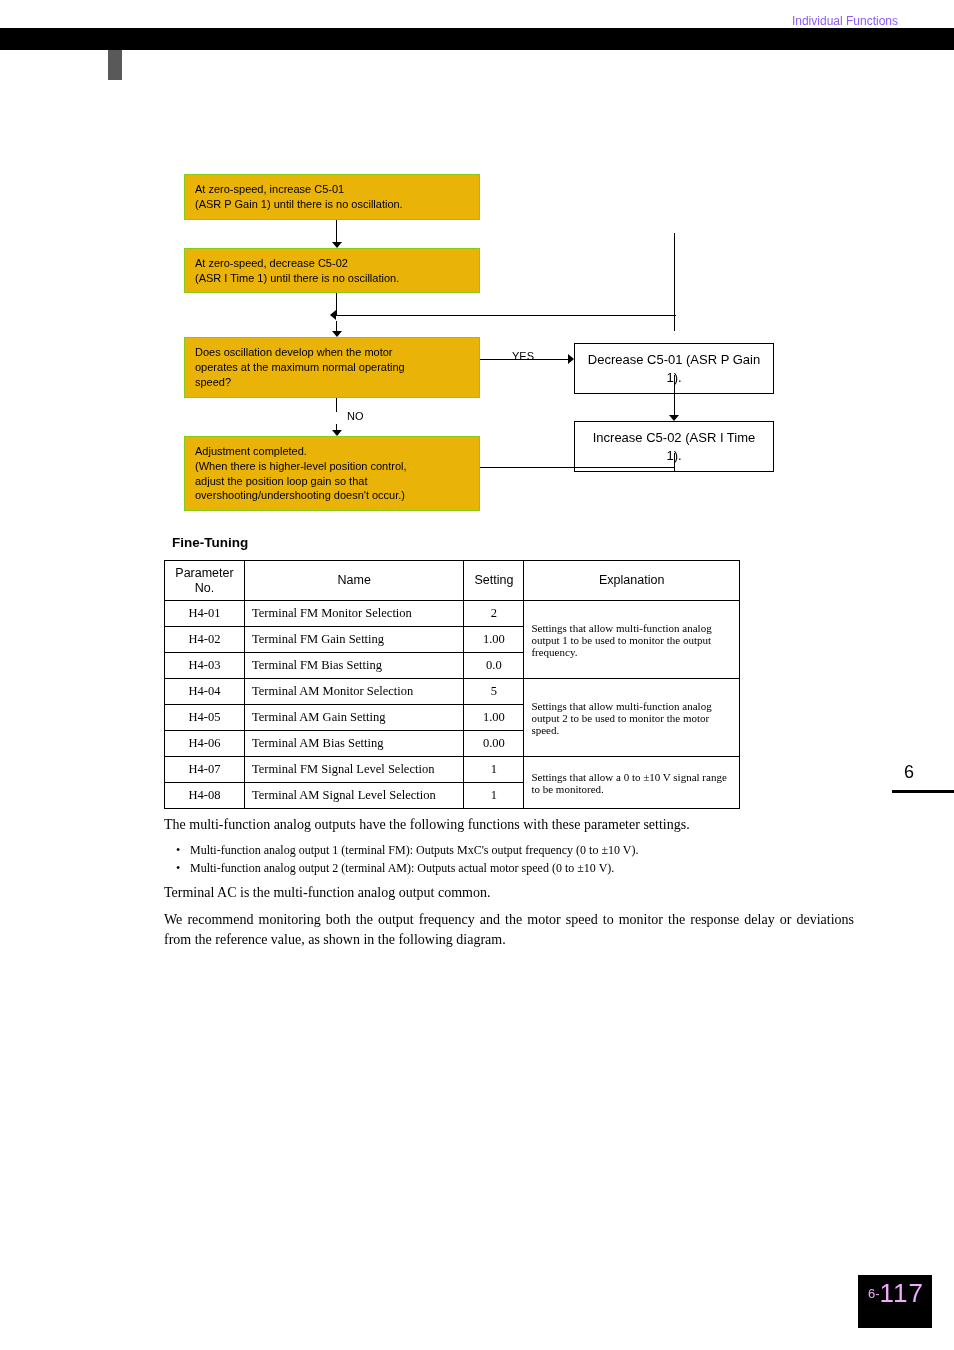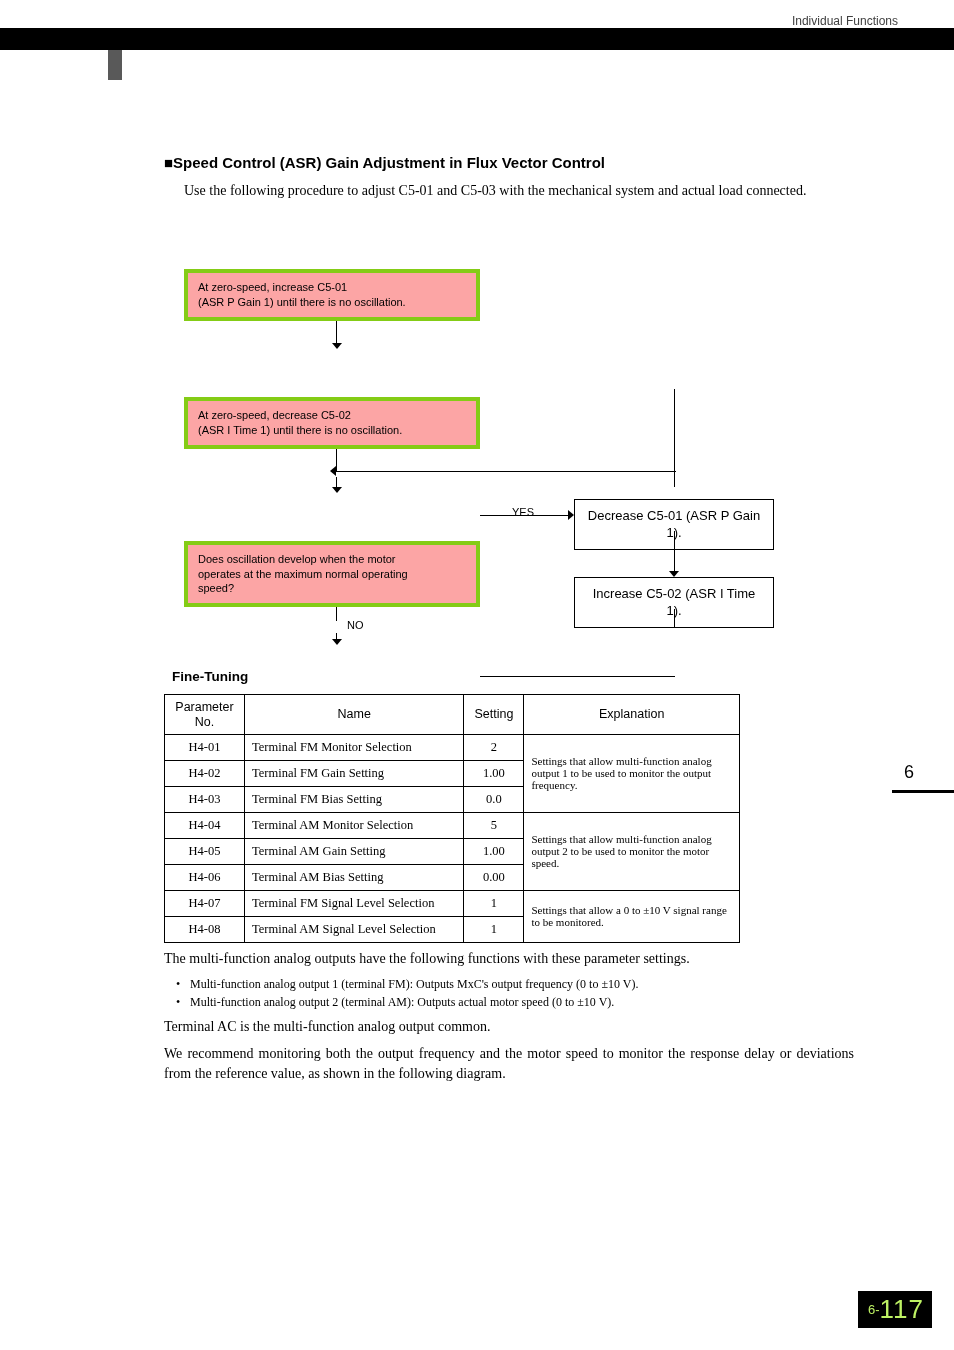--- a/index.html
+++ b/index.html
@@ -14,21 +14,21 @@
   .header-top {
     position: relative;
     height: 44px;
   }
   .header-label {
     position: absolute;
     right: 56px;
     top: 14px;
     font-family: Arial, Helvetica, sans-serif;
     font-size: 12px;
-    color: #404040;
+    color: #8b5cf6;
   }
   .header-bar-black {
     position: absolute;
     top: 28px;
     left: 0; right: 0;
     height: 22px;
     background: #000;
   }
   .header-square {
     position: absolute;
@@ -54,28 +54,27 @@
     text-align: justify;
     margin-bottom: 6px;
   }
   .flowchart {
     margin: 20px 0 24px 20px;
     width: 560px;
     position: relative;
   }
   .flow-col { display:flex; flex-direction:column; }
   .flow-box {
-    border: 4px solid #84cc16;
+    border: 1px solid #84cc16;
     padding: 7px 10px;
     font-family: Arial, Helvetica, sans-serif;
     font-size: 11px;
     line-height: 1.35;
     width: 296px;
-    background:#fca5a5;
-    margin-top:48px;
+    background:#eab308;
   }
   .flow-box-right {
     border: 1px solid #000;
     padding: 7px 10px;
     font-family: Arial, Helvetica, sans-serif;
     font-size: 13px;
     line-height: 1.35;
     width: 200px;
     background:#fff;
     text-align:center;
@@ -156,46 +155,42 @@
     top: 790px;
     width: 62px;
     height: 3px;
     background:#000;
   }
   .page-footer {
     position: absolute;
     bottom: 22px;
     right: 22px;
     background: #000;
-    color: #bef264;
-    font-family: Arial, Helvetica, sans-serif;
-    padding: 3px 8px 3px 10px;
+    color: #f0abfc;
+    font-family: Arial, Helvetica, sans-serif;
+    padding: 3px 8px 19px 10px;
   }
   .page-footer .pre { font-size: 13px; vertical-align: 4px;}
   .page-footer .num { font-size: 26px; font-weight: normal; letter-spacing:1px;}
 </style>
 </head>
 <body>
 
 <div class="header-top">
   <div class="header-bar-black"></div>
   <div class="header-label">Individual Functions</div>
 </div>
 <div class="header-square"></div>
 
 <div class="side-num" style="right:40px;">6</div>
 <div class="side-num-bar"></div>
 
 <div class="content">
 
-  <div class="section-title">
-    <span>■</span><span>Speed Control (ASR) Gain Adjustment in Flux Vector Control</span>
-  </div>
-
-  <p class="body-text" style="text-indent:20px;">Use the following procedure to adjust C5-01 and C5-03 with the mechanical system and actual load connected.</p>
+
 
   <div class="flowchart">
     <div class="flow-col">
       <div class="flow-box">
         <div>At zero-speed, increase C5-01</div>
         <div>(ASR P Gain 1) until there is no oscillation.</div>
       </div>
       <div class="flow-line-v" style="height:22px;"></div>
       <div class="flow-arrow-down"></div>
 
@@ -234,20 +229,26 @@
         <div style="position:absolute; left:490px; top:116px; width:1px; height:18px; background:#000;"></div>
         <div style="position:absolute; left:490px; top:-104px; width:1px; height:98px; background:#000;"></div>
       </div>
 
       <div class="flow-line-v" style="height:14px;"></div>
       <div class="flow-label-small" style="position:relative; left:163px; top:-2px;">NO</div>
       <div class="flow-line-v" style="height:6px;"></div>
       <div class="flow-arrow-down"></div>
 
       <div style="position:relative;">
+        <div class="flow-box">
+          <div>Adjustment completed.</div>
+          <div>(When there is higher-level position control,</div>
+          <div>adjust the position loop gain so that</div>
+          <div>overshooting/undershooting doesn't occur.)</div>
+        </div>
 
         <div style="position:absolute; left:296px; top:31px; width:195px; height:1px; background:#000;"></div>
         <div style="position:absolute; left:296px; top:31px; width:1px; height:1px;"></div>
       </div>
     </div>
   </div>
 
   <div class="subhead">Fine-Tuning</div>
 
   <table class="params">

